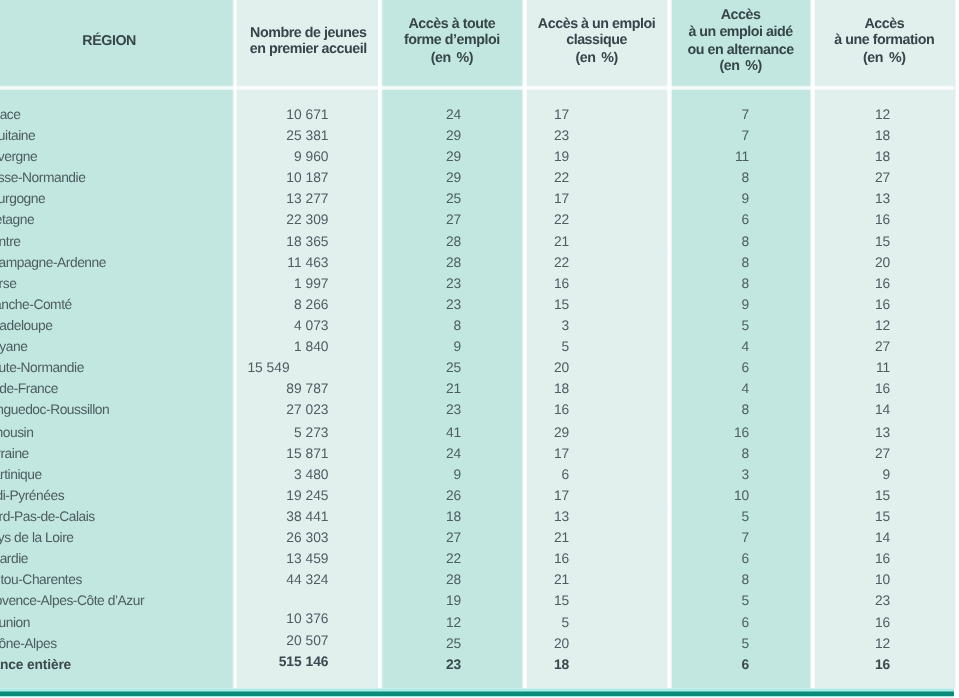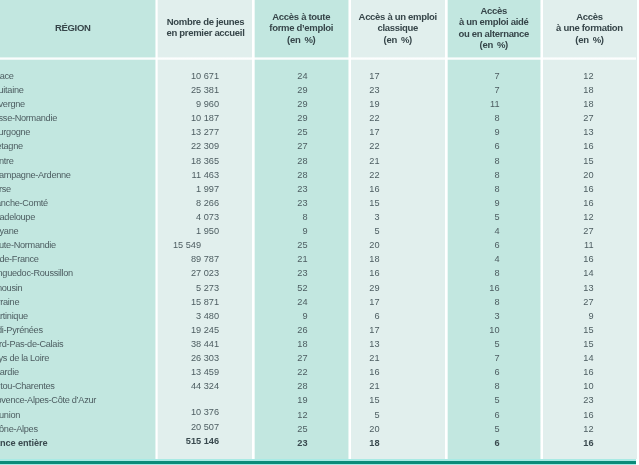--- a/index.html
+++ b/index.html
@@ -139,22 +139,22 @@
       <div class="cell" style="padding-right:33px;">25 381</div>
       <div class="cell" style="padding-right:33px;">9 960</div>
       <div class="cell" style="padding-right:33px;">10 187</div>
       <div class="cell" style="padding-right:33px;">13 277</div>
       <div class="cell" style="padding-right:33px;">22 309</div>
       <div class="cell" style="padding-right:33px;">18 365</div>
       <div class="cell" style="padding-right:33px;">11 463</div>
       <div class="cell" style="padding-right:33px;">1 997</div>
       <div class="cell" style="padding-right:33px;">8 266</div>
       <div class="cell" style="padding-right:33px;">4 073</div>
-      <div class="cell" style="padding-right:33px;">1 950</div>
-      <div class="cell" style="padding-right:51px;">15 549</div>
+      <div class="cell" style="padding-right:33px;">1 840</div>
+      <div class="cell" style="padding-right:51px;text-align:center;">15 549</div>
       <div class="cell" style="padding-right:33px;">89 787</div>
       <div class="cell" style="padding-right:33px;">27 023</div>
       <div class="cell" style="padding-right:33px;">5 273</div>
       <div class="cell" style="padding-right:33px;">15 871</div>
       <div class="cell" style="padding-right:33px;">3 480</div>
       <div class="cell" style="padding-right:33px;">19 245</div>
       <div class="cell" style="padding-right:33px;">38 441</div>
       <div class="cell" style="padding-right:33px;">26 303</div>
       <div class="cell" style="padding-right:33px;">13 459</div>
       <div class="cell" style="padding-right:33px;">44 324</div>
@@ -171,21 +171,21 @@
       <div class="cell" style="padding-right:41px;">27</div>
       <div class="cell" style="padding-right:41px;">28</div>
       <div class="cell" style="padding-right:41px;">28</div>
       <div class="cell" style="padding-right:41px;">23</div>
       <div class="cell" style="padding-right:41px;">23</div>
       <div class="cell" style="padding-right:41px;">8</div>
       <div class="cell" style="padding-right:41px;">9</div>
       <div class="cell" style="padding-right:41px;">25</div>
       <div class="cell" style="padding-right:41px;">21</div>
       <div class="cell" style="padding-right:41px;">23</div>
-      <div class="cell" style="padding-right:41px;">52</div>
+      <div class="cell" style="padding-right:41px;">41</div>
       <div class="cell" style="padding-right:41px;">24</div>
       <div class="cell" style="padding-right:41px;">9</div>
       <div class="cell" style="padding-right:41px;">26</div>
       <div class="cell" style="padding-right:41px;">18</div>
       <div class="cell" style="padding-right:41px;">27</div>
       <div class="cell" style="padding-right:41px;">22</div>
       <div class="cell" style="padding-right:41px;">28</div>
       <div class="cell" style="padding-right:41px;">19</div>
       <div class="cell" style="padding-right:41px;">12</div>
       <div class="cell" style="padding-right:41px;">25</div>

